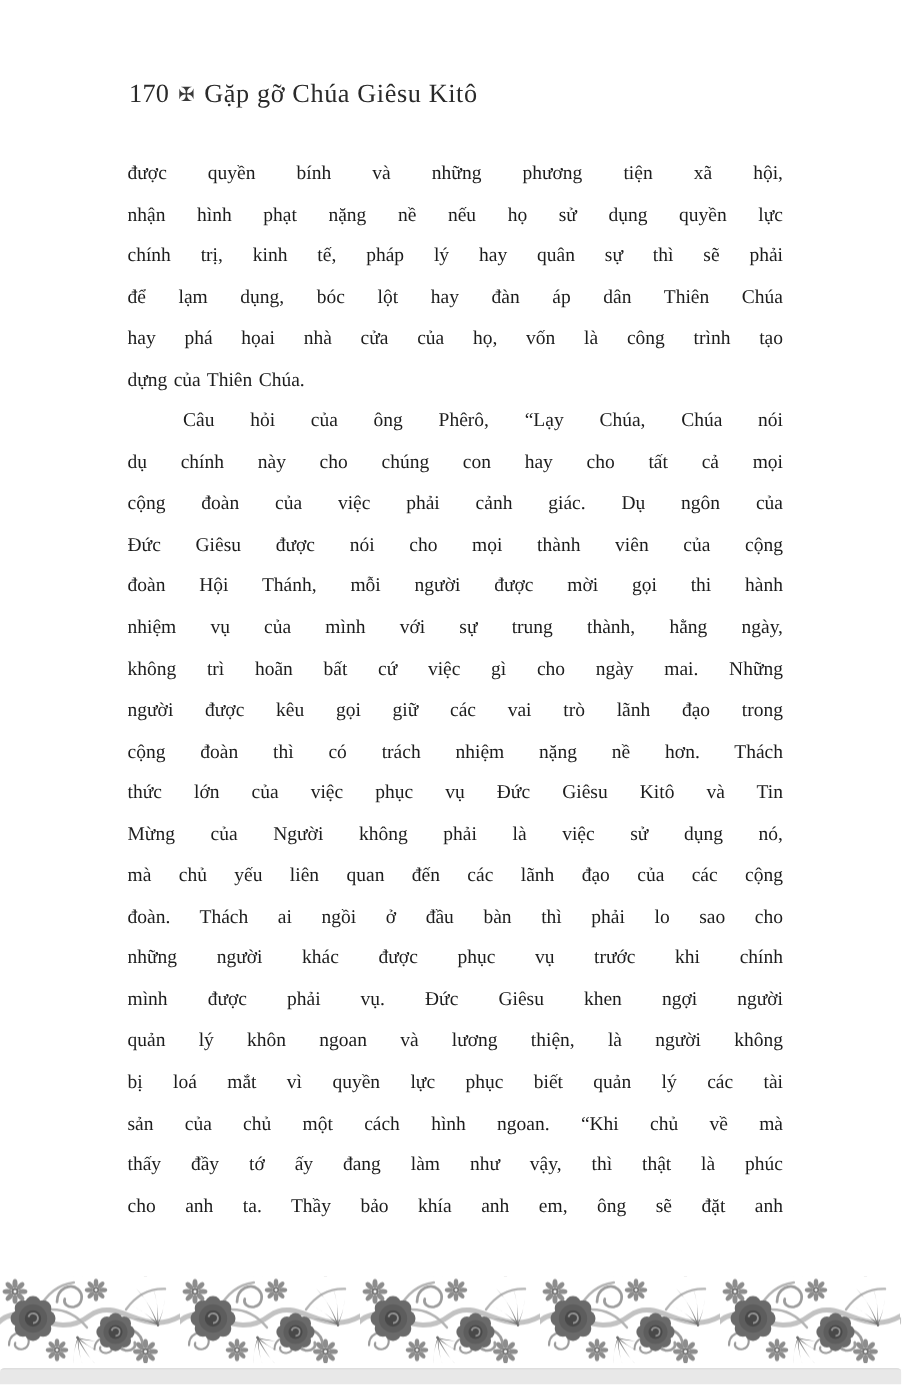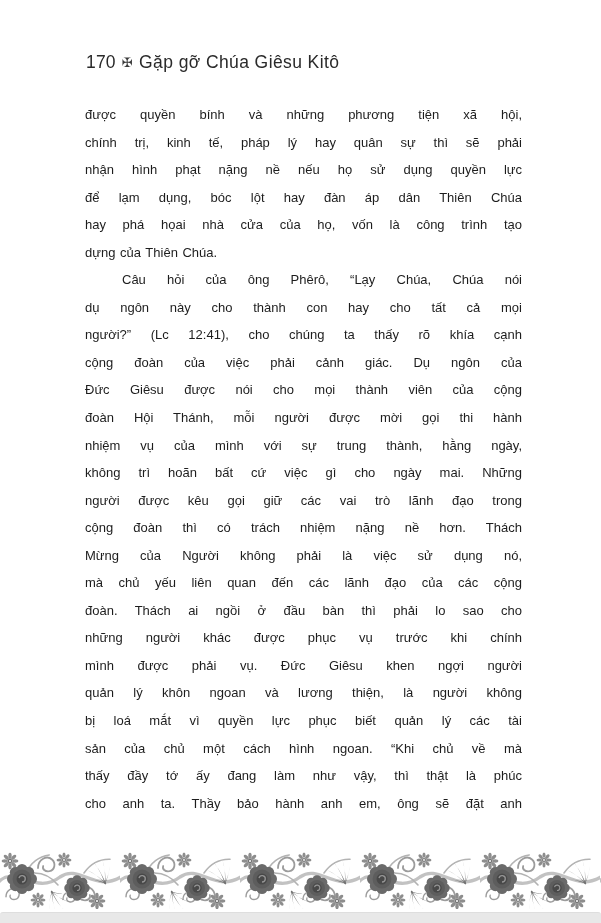--- a/index.html
+++ b/index.html
@@ -2,21 +2,21 @@
 <html lang="vi"><head>
 <meta charset="utf-8">
 <style>
   html, body { margin: 0; padding: 0; background: #ffffff; }
   .page {
     position: relative;
     width: 601px;
     height: 923px;
     background: #ffffff;
     overflow: hidden;
-    font-family: Liberation Sans, sans-serif;
+    font-family: Liberation Serif, serif;
     color: #1d1d1d;
   }
   .header {
     position: absolute;
     left: 86px;
     top: 52px;
     font-size: 17.5px;
     color: #2a2a2a;
     letter-spacing: 0.4px;
     white-space: nowrap;
@@ -68,45 +68,45 @@
 <body>
 
 <div class="page">
 
   <div class="header">
     <span class="page-number">170</span><span class="cross">✠</span><span class="book-title">Gặp gỡ Chúa Giêsu Kitô</span>
   </div>
 
   <div class="text-block">
       <div class="line">được quyền bính và những phương tiện xã hội,</div>
+      <div class="line">nhận hình phạt nặng nề nếu họ sử dụng quyền lực</div>
       <div class="line">chính trị, kinh tế, pháp lý hay quân sự thì sẽ phải</div>
-      <div class="line">nhận hình phạt nặng nề nếu họ sử dụng quyền lực</div>
       <div class="line">để lạm dụng, bóc lột hay đàn áp dân Thiên Chúa</div>
       <div class="line">hay phá họai nhà cửa của họ, vốn là công trình tạo</div>
       <div class="line last">dựng của Thiên Chúa.</div>
       <div class="line indent">Câu hỏi của ông Phêrô, “Lạy Chúa, Chúa nói</div>
-      <div class="line">dụ ngôn này cho thành con hay cho tất cả mọi</div>
-      <div class="line">người?” (Lc 12:41), cho chúng ta thấy rõ khía cạnh</div>
+      <div class="line">dụ chính này cho chúng con hay cho tất cả mọi</div>
       <div class="line">cộng đoàn của việc phải cảnh giác. Dụ ngôn của</div>
       <div class="line">Đức Giêsu được nói cho mọi thành viên của cộng</div>
       <div class="line">đoàn Hội Thánh, mỗi người được mời gọi thi hành</div>
       <div class="line">nhiệm vụ của mình với sự trung thành, hằng ngày,</div>
       <div class="line">không trì hoãn bất cứ việc gì cho ngày mai. Những</div>
       <div class="line">người được kêu gọi giữ các vai trò lãnh đạo trong</div>
       <div class="line">cộng đoàn thì có trách nhiệm nặng nề hơn. Thách</div>
+      <div class="line">thức lớn của việc phục vụ Đức Giêsu Kitô và Tin</div>
       <div class="line">Mừng của Người không phải là việc sử dụng nó,</div>
       <div class="line">mà chủ yếu liên quan đến các lãnh đạo của các cộng</div>
       <div class="line">đoàn. Thách ai ngồi ở đầu bàn thì phải lo sao cho</div>
       <div class="line">những người khác được phục vụ trước khi chính</div>
       <div class="line">mình được phải vụ. Đức Giêsu khen ngợi người</div>
       <div class="line">quản lý khôn ngoan và lương thiện, là người không</div>
       <div class="line">bị loá mắt vì quyền lực phục biết quản lý các tài</div>
       <div class="line">sản của chủ một cách hình ngoan. “Khi chủ về mà</div>
       <div class="line">thấy đầy tớ ấy đang làm như vậy, thì thật là phúc</div>
-      <div class="line">cho anh ta. Thầy bảo hành anh em, ông sẽ đặt anh</div>
+      <div class="line">cho anh ta. Thầy bảo khía anh em, ông sẽ đặt anh</div>
     </div>
 
   <svg class="ornament" viewBox="0 0 601 58" xmlns="http://www.w3.org/2000/svg" aria-hidden="true">
     <defs>
       <g id="daisy">
         <g fill="#8d8d8d">
           <ellipse cx="0" cy="-5.2" rx="1.7" ry="3.1"></ellipse>
           <ellipse cx="0" cy="5.2" rx="1.7" ry="3.1"></ellipse>
           <ellipse cx="-5.2" cy="0" rx="3.1" ry="1.7"></ellipse>
           <ellipse cx="5.2" cy="0" rx="3.1" ry="1.7"></ellipse>

